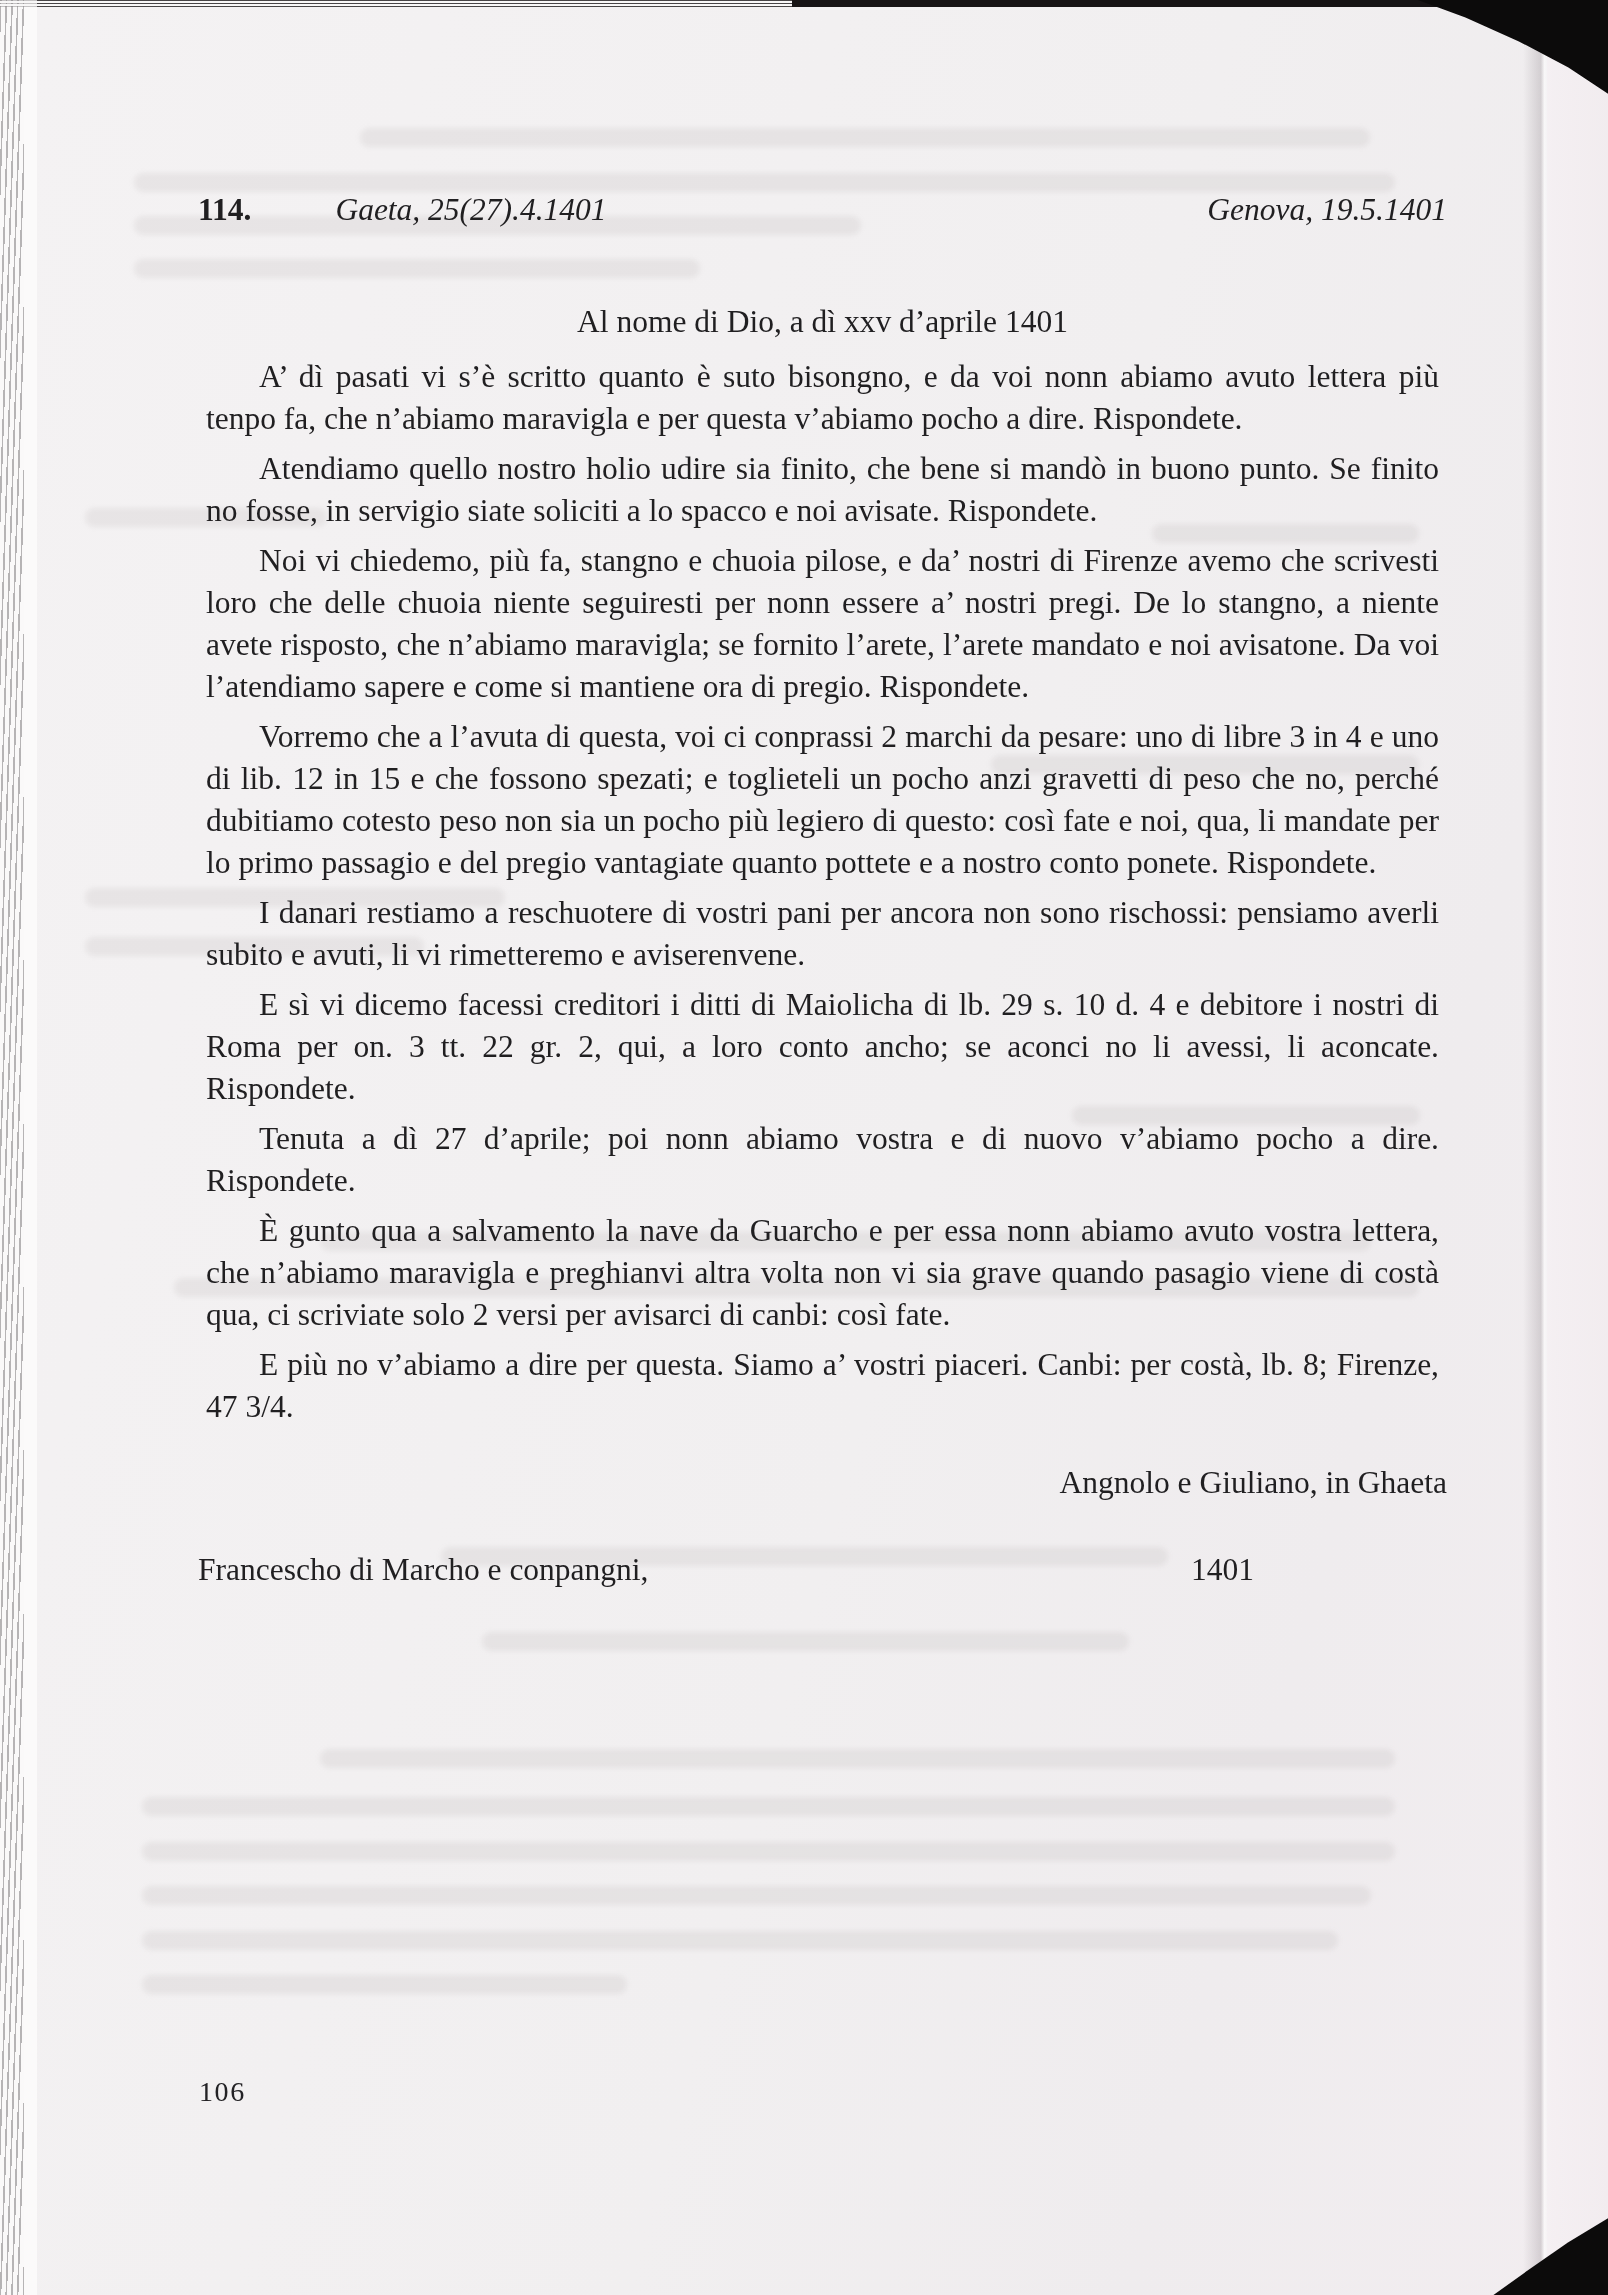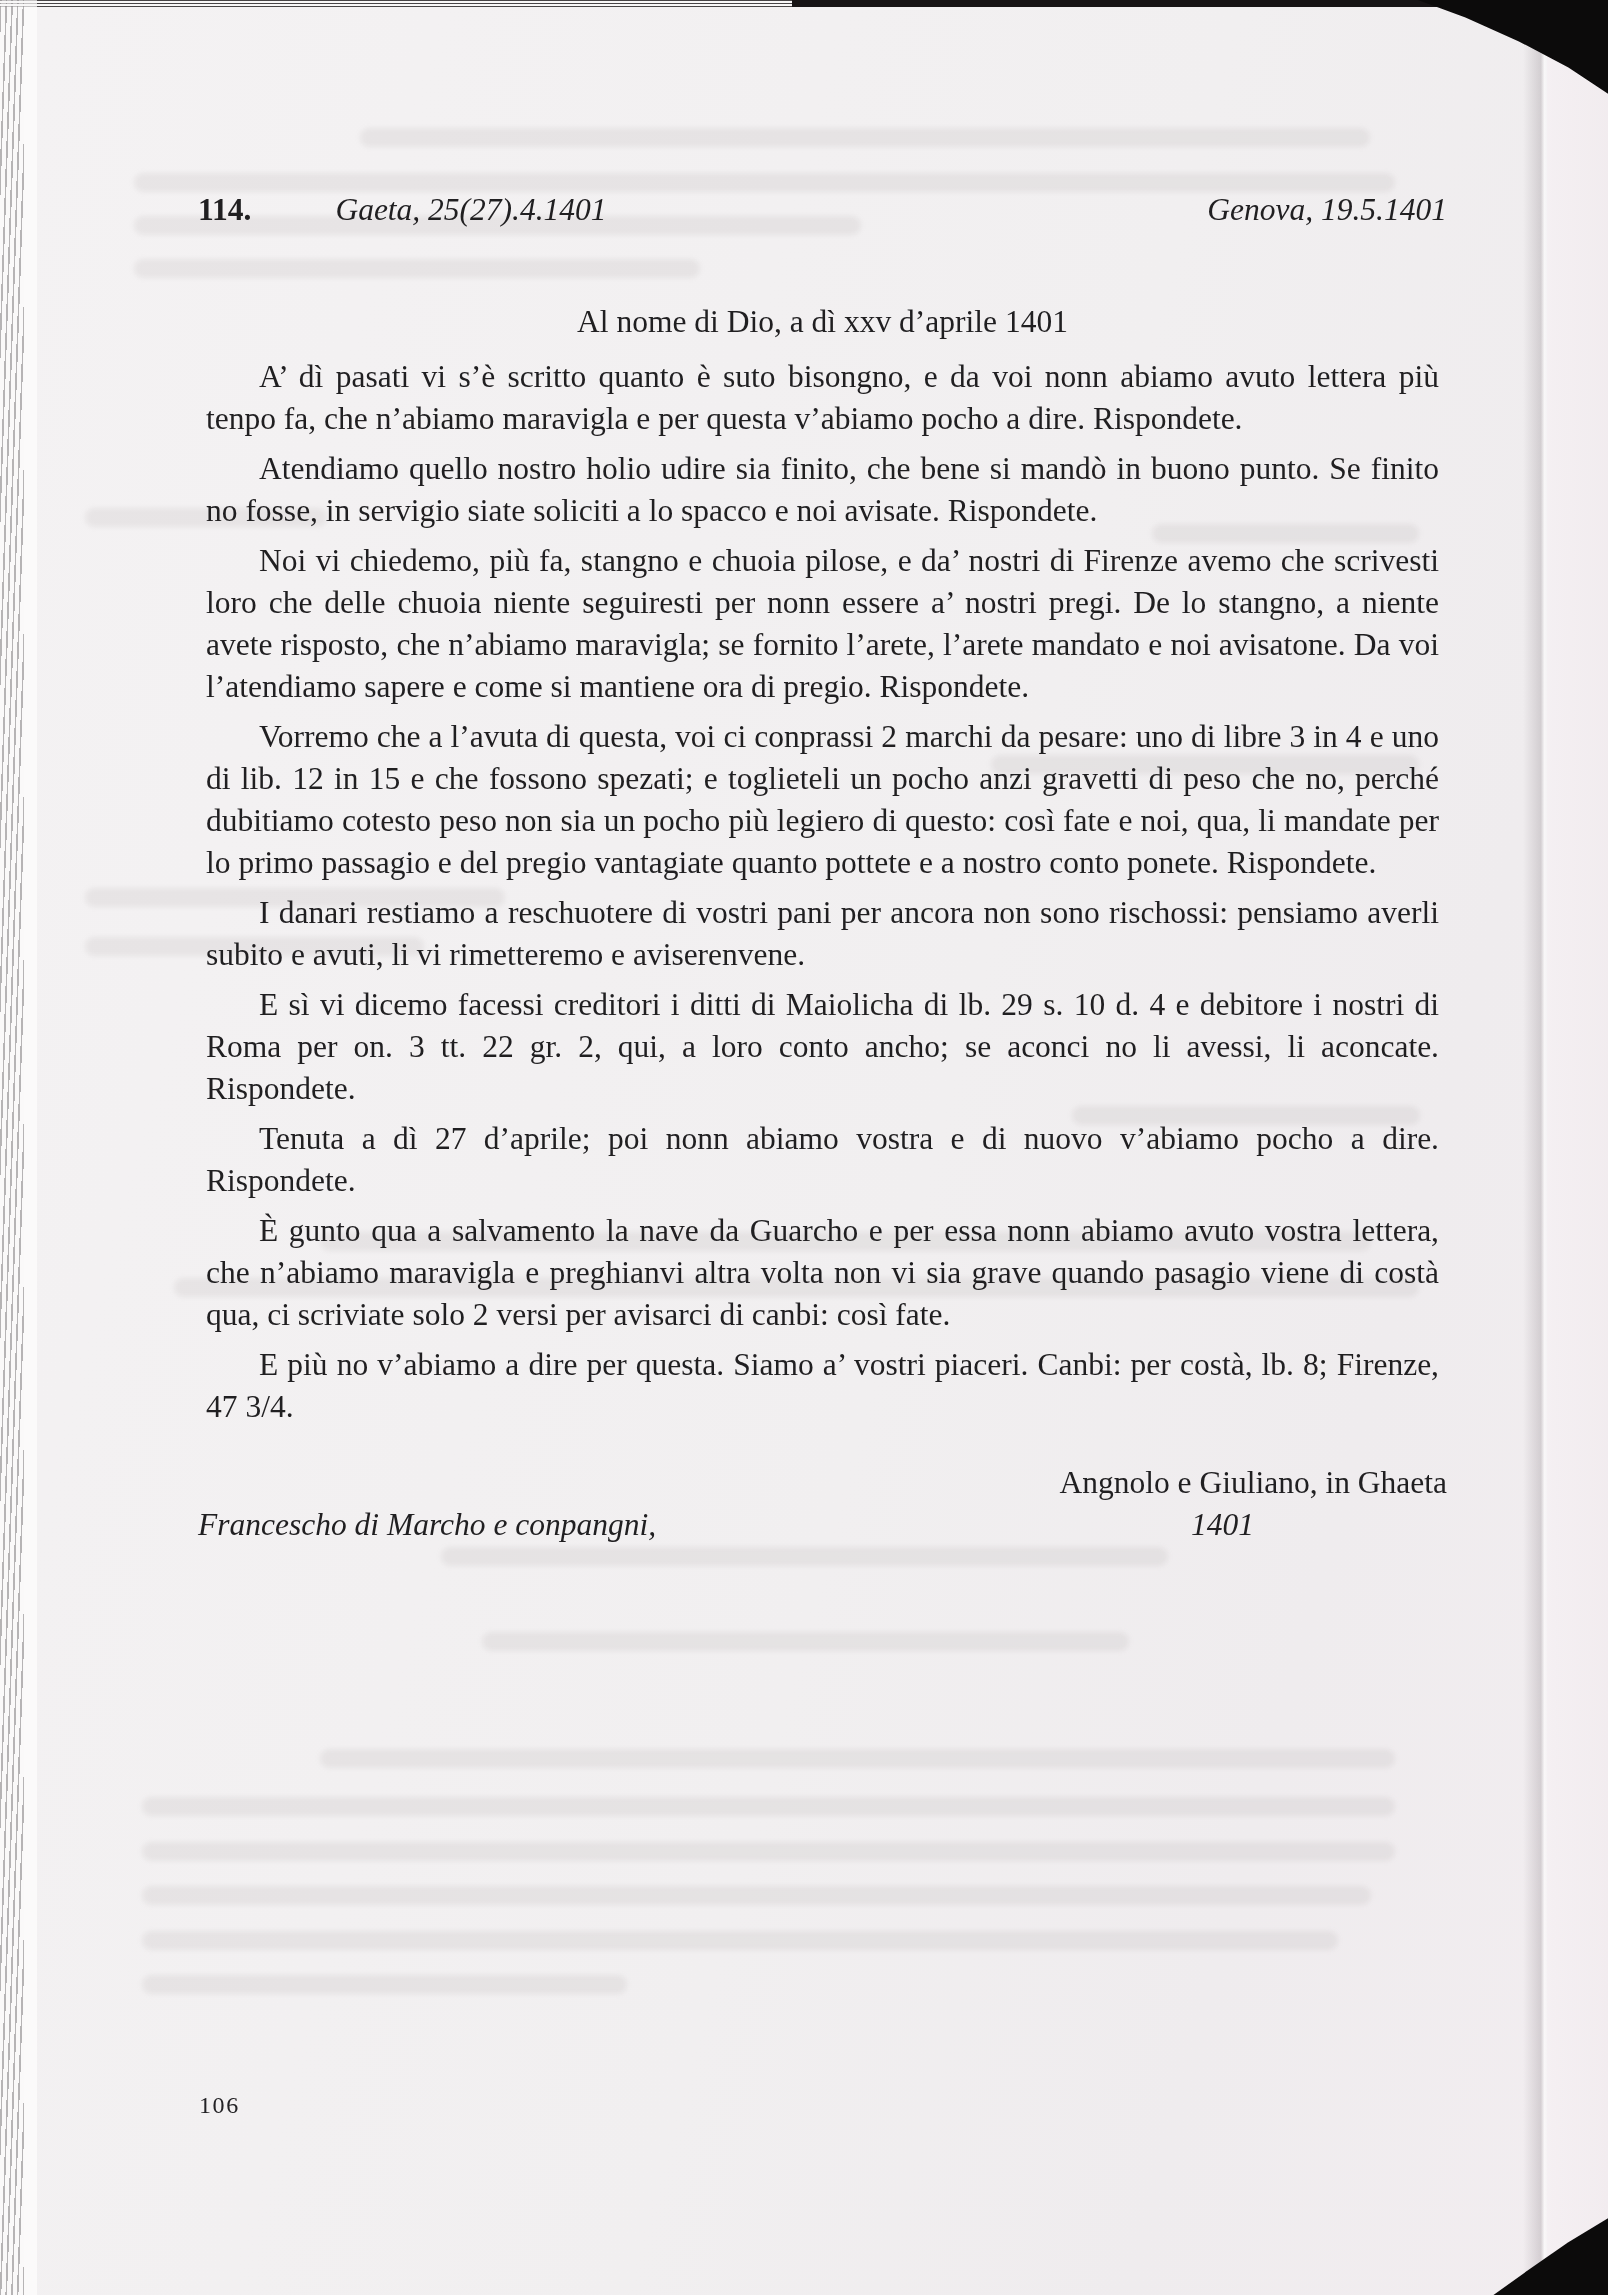--- a/index.html
+++ b/index.html
@@ -65,27 +65,27 @@
   }
   .header-row{display:flex;align-items:flex-start;gap:39px;}
   .header-row .num{font-weight:bold;}
   .header-row .loc{font-style:italic;}
   .header-row .loc.left{margin-left:45px;}
   .header-row .grow{flex:1;}
   .salutation{margin-top:70px;text-align:center;}
   .paragraphs{margin-top:13px;text-align:justify;}
   .paragraphs p{margin:8px;text-indent:53px;}
   .sig-recipient{margin-top:34px;text-align:right;}
-  .sig-row1{position:relative;font-style:italic;}
+  .sig-row1{margin-top:45px;position:relative;}
   .sig-row1 .year{position:absolute;left:79.5%;}
   .sig-row2{position:relative;text-align:right;}
   .sig-row2 .gienova{position:absolute;left:37%;}
   .page-number{
     position:absolute;left:162px;top:2069px;
-    font-size:24px;color:#232225;letter-spacing:1.6px;margin-top:16px;
+    font-size:28px;color:#232225;letter-spacing:1.6px;
   }
 </style>
 </head>
 <body>
 
 <div class="photo">
 
   <div class="edge-left"></div>
   <div class="edge-top"></div>
 

